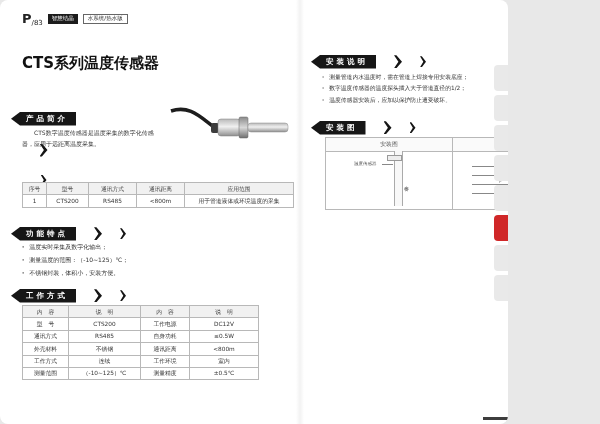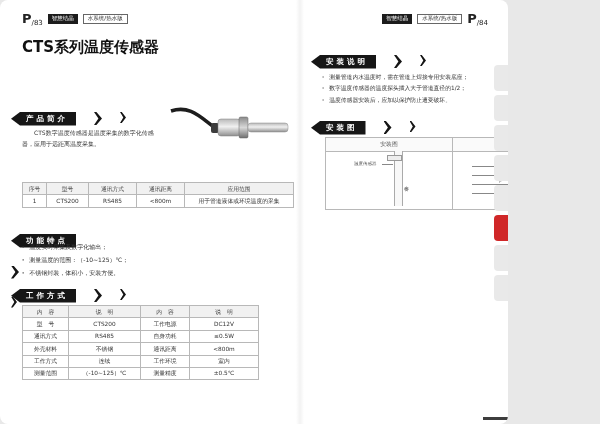--- a/index.html
+++ b/index.html
@@ -7,24 +7,24 @@
   .fold{position:absolute;left:296px;top:0;width:8px;height:100%;
         background:linear-gradient(90deg,rgba(0,0,0,0),rgba(0,0,0,0.05),rgba(0,0,0,0));}
 
   
   .hdr{position:absolute;top:11px;display:flex;align-items:center;gap:5px;}
   .pnum{font-size:13px;font-weight:bold;color:#222;letter-spacing:0;}
   .pnum .sub{font-size:7px;font-weight:normal;vertical-align:-2px;}
   .badge-dark{background:#1c1c1c;color:#fff;font-size:5.5px;padding:2px 4px;line-height:1;}
   .badge-light{border:0.5px solid #666;color:#333;font-size:5.5px;padding:1.5px 4px;line-height:1;}
 
-  .title{position:absolute;left:22px;top:38px;font-size:15px;font-weight:bold;color:#111;}
-
-  
-  .sec{position:absolute;display:flex;gap:18px;}
+  .title{position:absolute;left:22px;top:54px;font-size:15px;font-weight:bold;color:#111;}
+
+  
+  .sec{position:absolute;display:flex;align-items:center;gap:18px;}
   .rib{background:#161616;color:#fff;font-size:7.5px;font-weight:bold;letter-spacing:3px;
        padding:3px 8px 3px 15px;line-height:1;
        clip-path:polygon(9px 0,100% 0,100% 100%,9px 100%,0 50%);}
   .chev{width:8px;height:13px;background:#161616;
         clip-path:polygon(0 0,30% 0,100% 50%,30% 100%,0 100%,55% 50%);}
   .chev.s2{width:6px;height:11px;}
 
   
   .para{position:absolute;font-size:6px;line-height:1.75;color:#333;text-indent:12px;}
   ul.blist{list-style:none;margin:0;padding:0;position:absolute;}
@@ -71,29 +71,24 @@
 
 <div class="page">
   <div class="fold"></div>
 
   <div class="hdr" style="left:22px;">
     <span class="pnum"><span>P</span><span class="sub">/83</span></span>
     <span class="badge-dark">智慧结晶</span>
     <span class="badge-light">水系统/热水版</span>
   </div>
 
-  <div class="hdr" style="right:20px;">
-    <span class="badge-dark">智慧结晶</span>
-    <span class="badge-light">水系统/热水版</span>
-    <span class="pnum"><span>P</span><span class="sub">/84</span></span>
-  </div>
 
   <div class="title">CTS系列温度传感器</div>
 
-  <div class="sec" style="left:11px;top:112px;">
+  <div class="sec" style="left:11px;top:112px;flex-direction:column;">
     <span class="rib">产品简介</span>
     <span class="chev"></span>
     <span class="chev s2"></span>
   </div>
   <div class="para" style="left:22px;top:128px;width:142px;">CTS数字温度传感器是温度采集的数字化传感器，应用于远距离温度采集。</div>
 
   <div class="product">
     <svg width="126" height="54" viewBox="0 0 126 54">
       <defs>
         <linearGradient id="g1" x1="0" y1="0" x2="0" y2="1">
@@ -134,21 +129,21 @@
     <tr>
       <td>1</td>
       <td>CTS200</td>
       <td>RS485</td>
       <td>&lt;800m</td>
       <td>用于管道液体或环境温度的采集</td>
     </tr>
   </tbody>
     </table>
 
-  <div class="sec" style="left:11px;top:234px;flex-direction:column;">
+  <div class="sec" style="left:11px;top:227px;">
     <span class="rib">功能特点</span>
     <span class="chev"></span>
     <span class="chev s2"></span>
   </div>
   <ul class="blist" style="left:22px;top:243px;width:230px;">
     <li>温度实时采集及数字化输出；</li>
     <li>测量温度的范围：（-10~125）℃；</li>
     <li>不锈钢封装，体积小，安装方便。</li>
   </ul>
 

